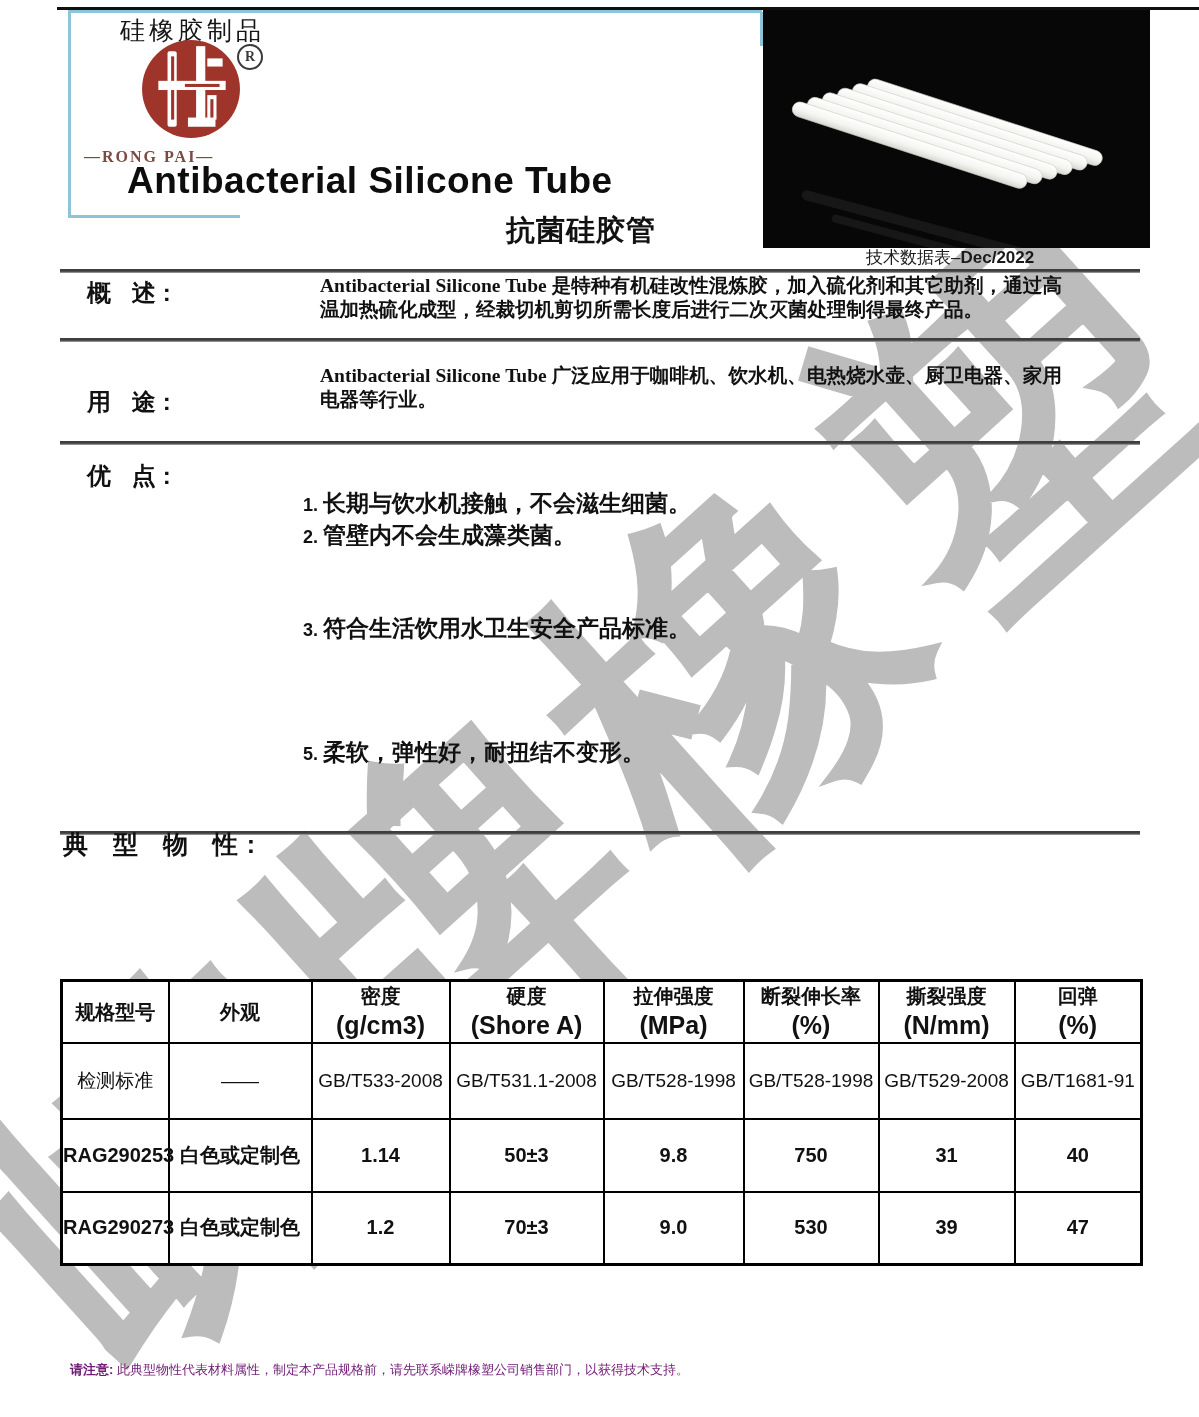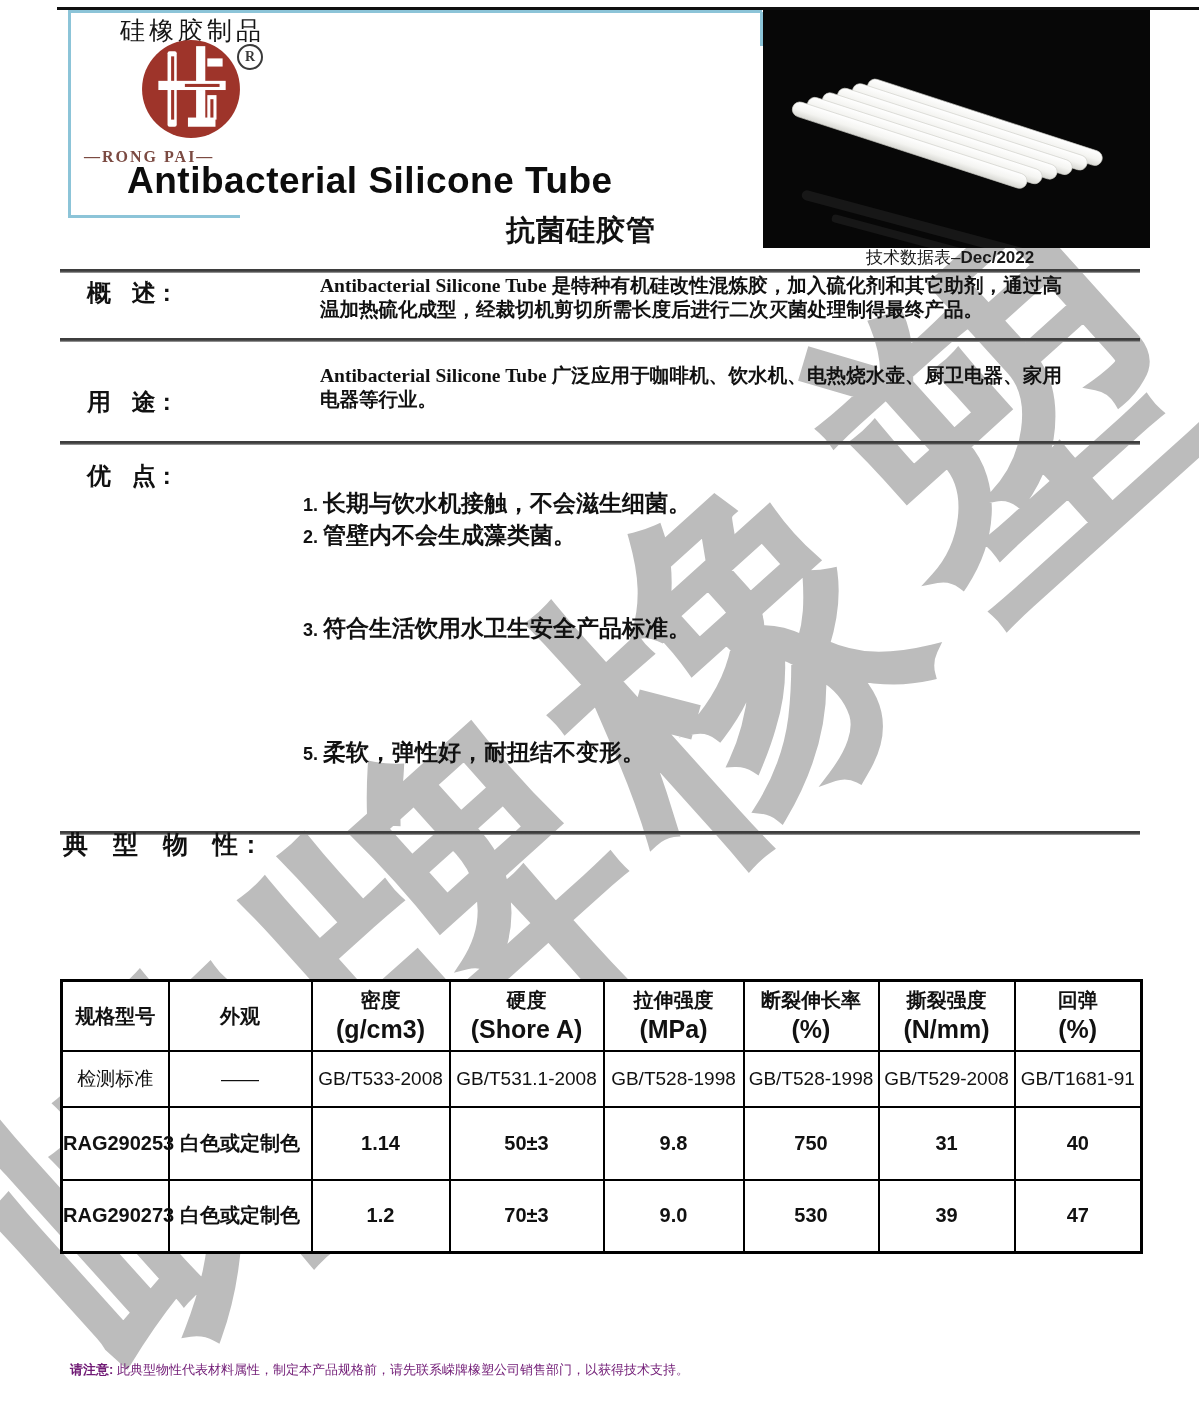--- a/index.html
+++ b/index.html
@@ -50,24 +50,24 @@
   .para-usage{top:364px;}
   .adv-item{left:303px;font-size:23px;font-weight:bold;white-space:nowrap;}
   .adv-item .num{font-size:18px;margin-right:5px;}
   .adv-1{top:488px;} .adv-2{top:520px;} .adv-3{top:613px;} .adv-4{top:675px;} .adv-5{top:737px;}
   .lab-props{left:63px;top:828px;font-size:25px;font-weight:bold;letter-spacing:9px;white-space:nowrap;}
 
   
   table.props{position:absolute;left:60px;top:979px;width:1080px;background:#fff;
         border-collapse:collapse;table-layout:fixed;text-align:center;border:3px solid #000;}
   table.props th,table.props td{border:2px solid #000;padding:0;vertical-align:middle;}
-  tr.hrow{height:70px;}
+  tr.hrow{height:62px;}
   tr.hrow th{font-size:20px;font-weight:bold;line-height:1.3;}
   tr.hrow .unit{font-size:25px;}
-  tr.srow{height:56px;font-size:19px;font-weight:normal;}
+  tr.srow{height:76px;font-size:19px;font-weight:normal;}
   tr.drow{height:73px;font-size:20px;font-weight:bold;}
 
   .footer{left:70px;top:1361px;font-size:13px;color:#701a75;white-space:nowrap;}
   .footer b{font-weight:bold;}
 </style>
 </head>
 <body>
 
 <div class="page">
 

